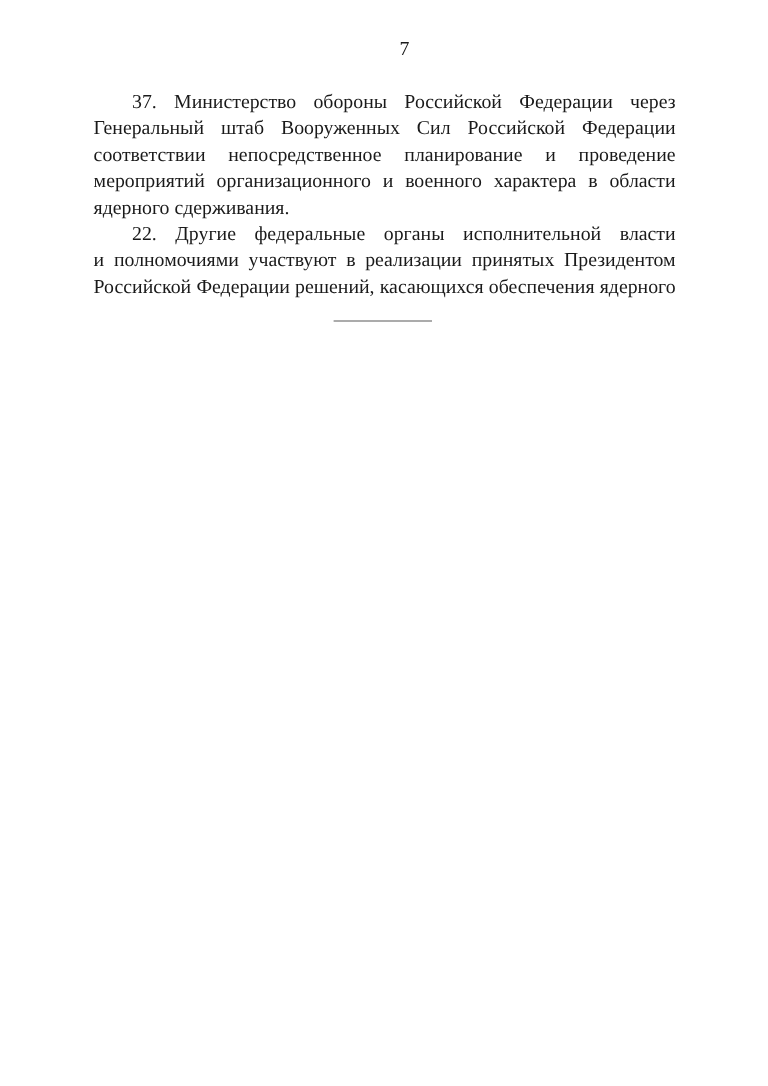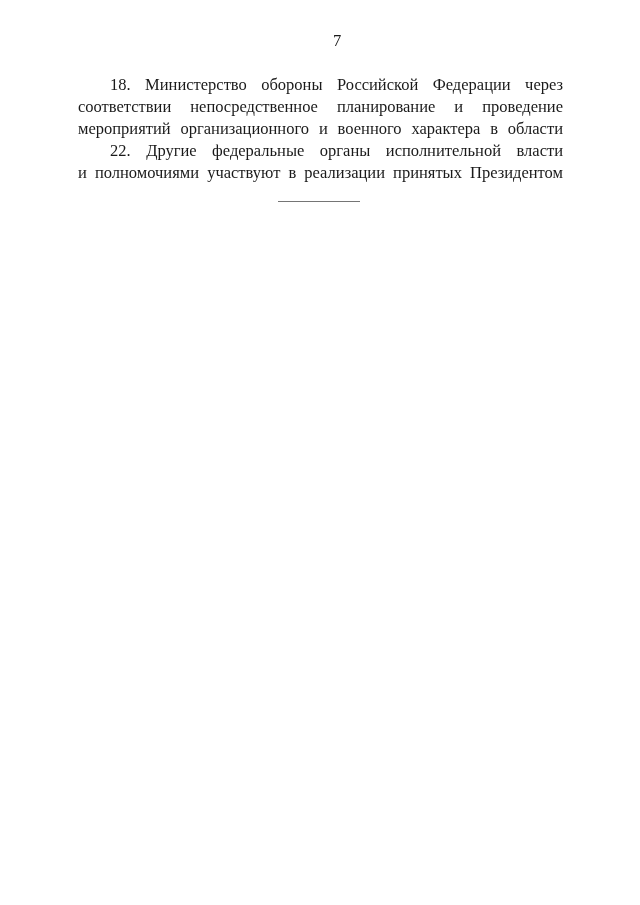--- a/index.html
+++ b/index.html
@@ -68,27 +68,30 @@
 </head>
 <body>
 
 <div class="page">
 
   <div class="page-number">7</div>
 
   <div class="body-text">
 
     <p class="para">
-      <span class="line j first">18. Министерство  обороны  Российской  Федерации  через</span>
+      <span class="line j first">37. Министерство  обороны  Российской  Федерации  через</span>
+      <span class="line j">Генеральный штаб Вооруженных Сил Российской Федерации</span>
       <span class="line j">соответствии непосредственное планирование и проведение</span>
       <span class="line j">мероприятий организационного и военного характера в области</span>
+      <span class="line last">ядерного сдерживания.</span>
     </p>
 
     <p class="para">
       <span class="line j first">22. Другие  федеральные  органы  исполнительной  власти</span>
       <span class="line j">и полномочиями участвуют в реализации принятых Президентом</span>
+      <span class="line j">Российской Федерации решений, касающихся обеспечения ядерного</span>
     </p>
 
   </div>
 
   <div class="separator"></div>
 
 </div>
 
 </body></html>

